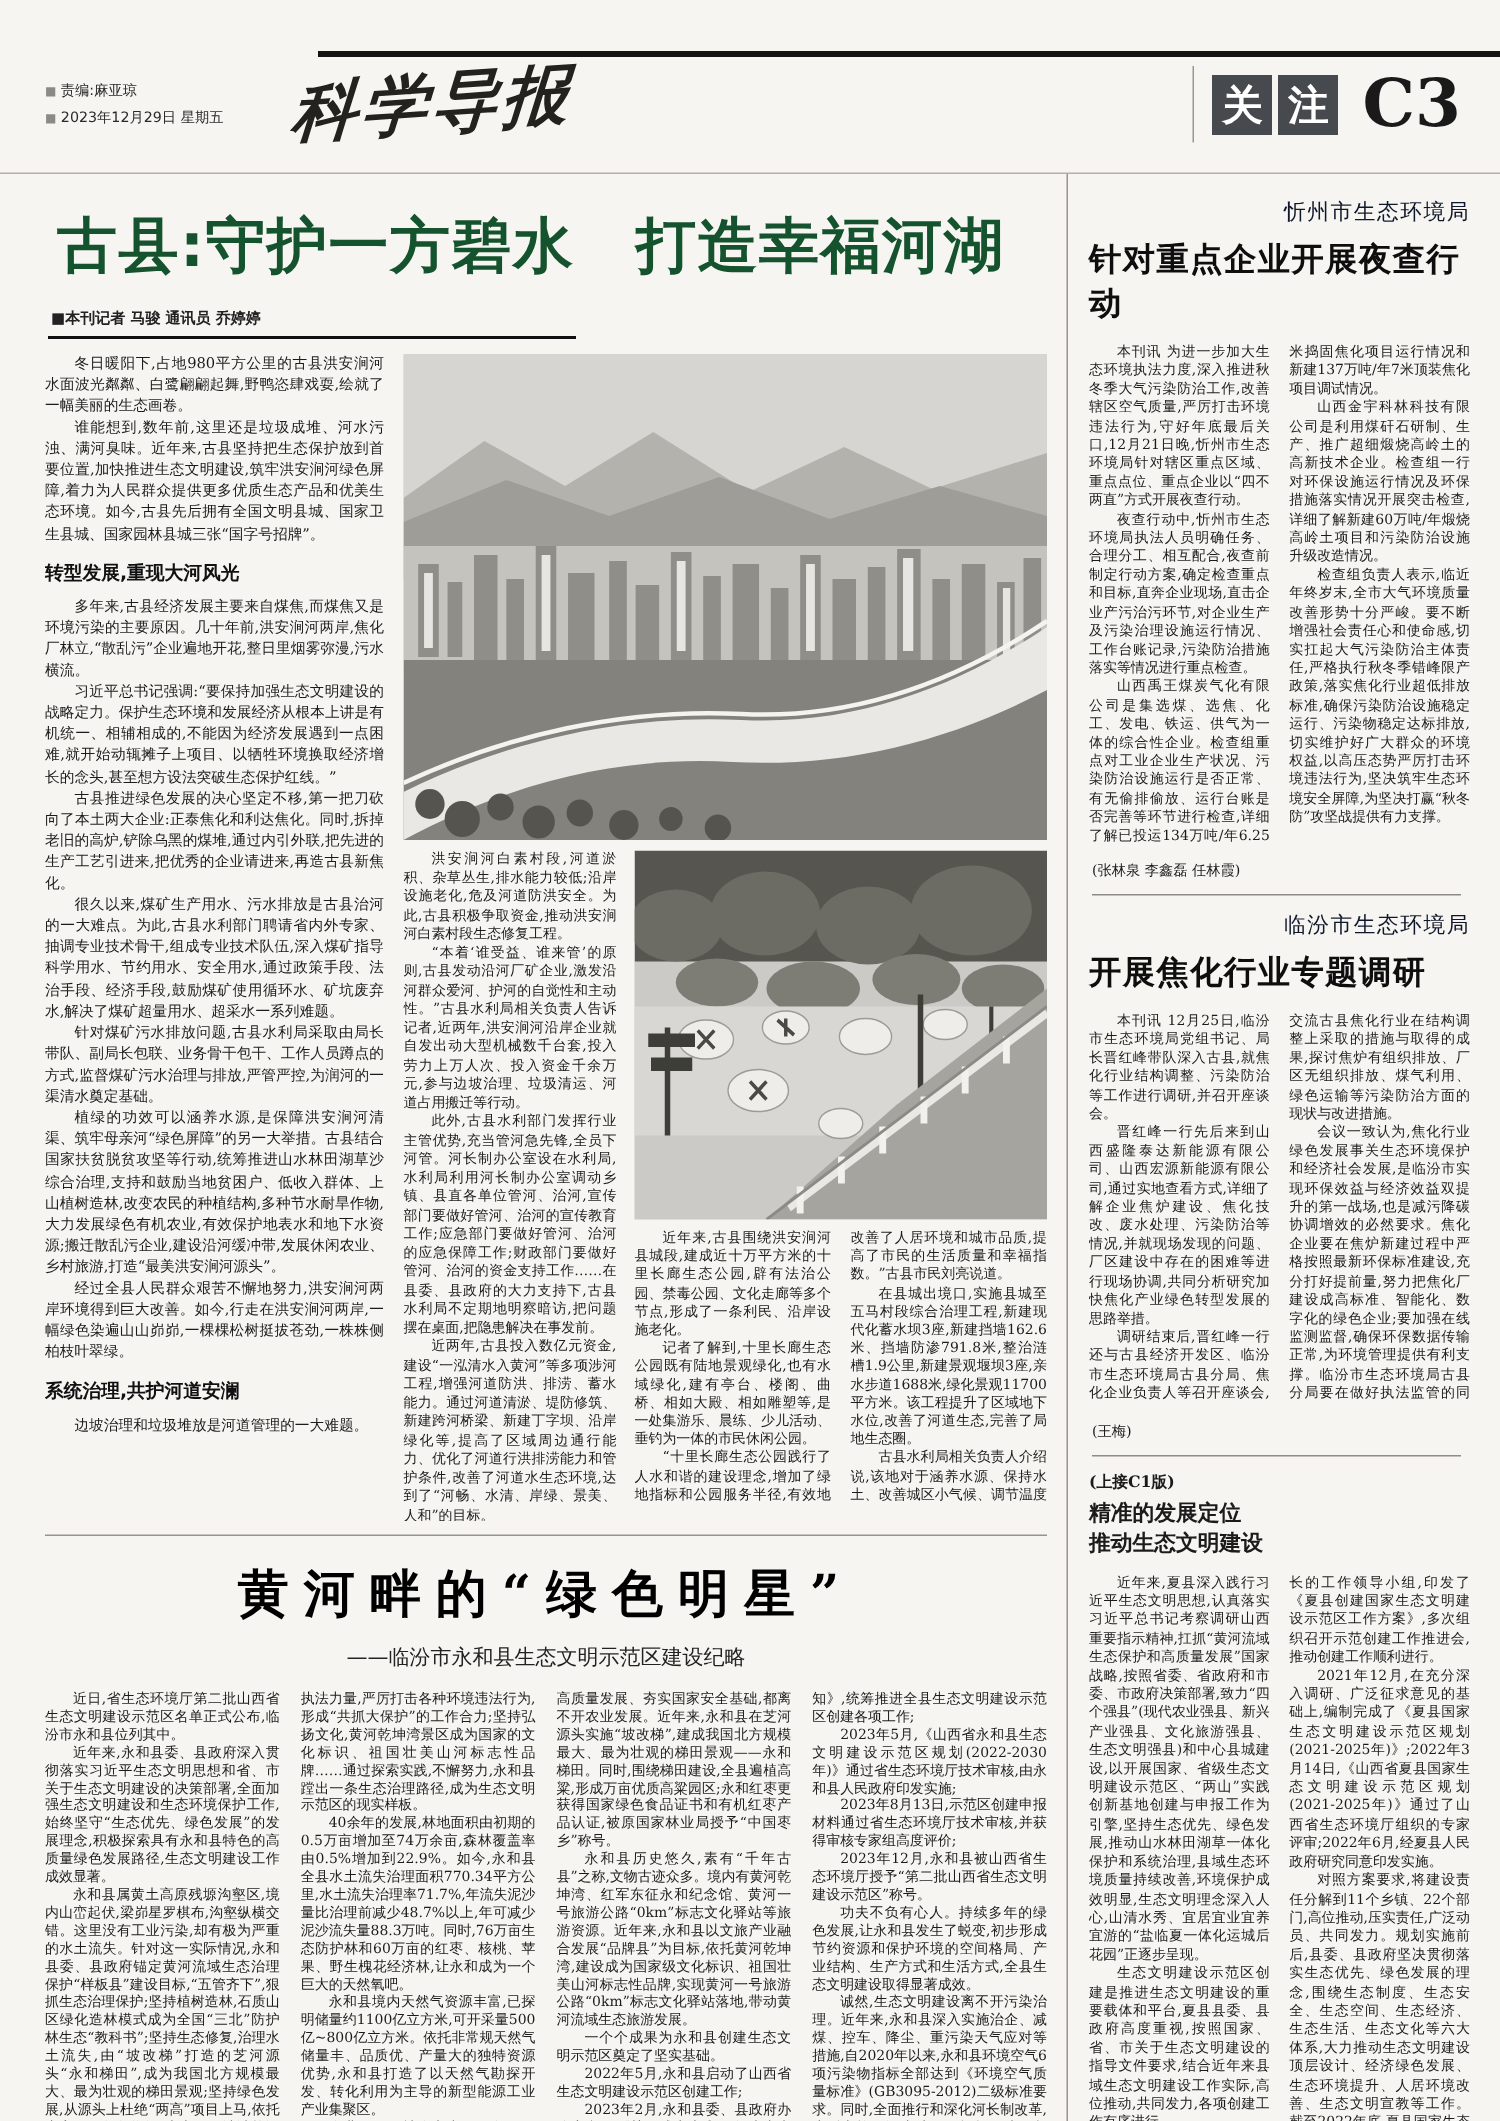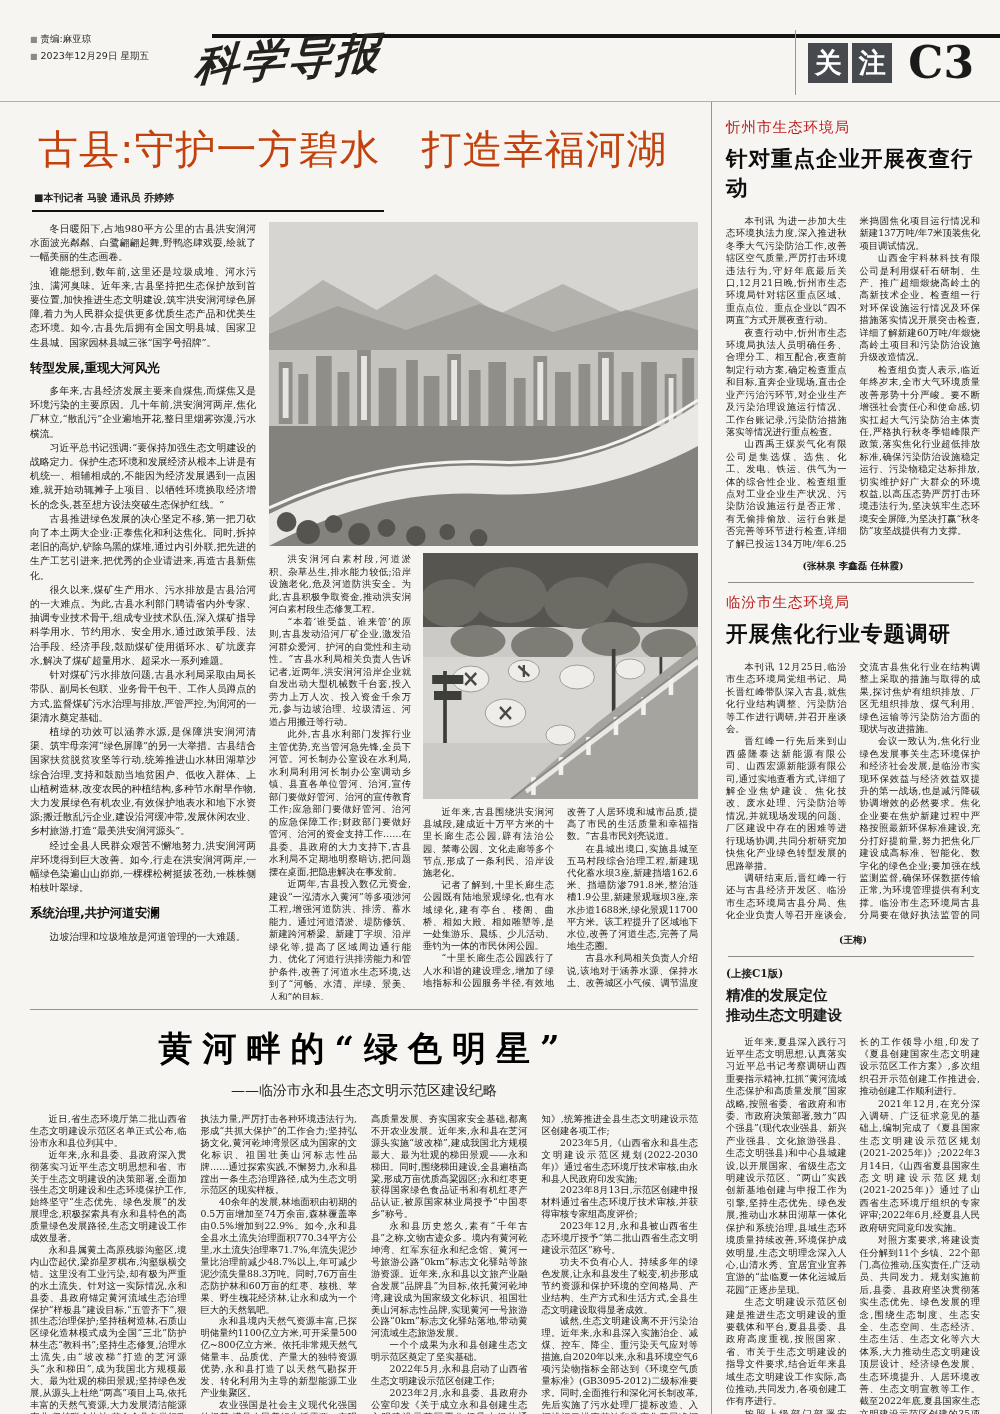--- a/index.html
+++ b/index.html
@@ -2,36 +2,36 @@
 <html><head>
 <meta charset="utf-8">
 <style>
   * { box-sizing: border-box; margin: 0; padding: 0; }
   html,body { background:#e8e6e1; }
   body { font-family:"DejaVu Serif", serif; color:#1b1b1b; }
   .page { position:relative; width:1000px; height:1414px; margin:0 auto; background:#f6f5f1; overflow:hidden; }
 
   
   .topbar-line { position:absolute; top:34px; left:212px; right:0; height:4px; background:#141414; }
-  .header { position:relative; display:flex; height:102px; padding:30px 26px 6px 30px; border-bottom:1px solid #b3b0a9; }
+  .header { position:relative; display:flex; align-items:center; height:116px; padding:30px 26px 6px 30px; border-bottom:1px solid #b3b0a9; }
   .ed-block { width:158px; font-family:"DejaVu Sans",sans-serif; font-size:9.5px; color:#2a2a2a; line-height:1.8; }
   .ed-block .sq { color:#8a8a86; font-size:8px; margin-right:3px; }
   .masthead { font-family:"DejaVu Serif",serif; font-style:italic; font-weight:bold; font-size:44px; letter-spacing:3px; color:#23221f; transform:rotate(-4deg) skewX(-8deg); margin-left:6px; }
   .spacer { flex:1; }
   .badge-group { display:flex; align-items:center; border-left:1px solid #9a978f; padding-left:12px; }
   .badge-sq { width:40px; height:40px; background:#46494d; color:#fff; font-family:"DejaVu Sans",sans-serif; font-weight:bold; font-size:27px; display:flex; align-items:center; justify-content:center; margin-right:4px; }
   .pageno { font-family:"DejaVu Serif",serif; font-weight:bold; font-size:44px; margin-left:12px; color:#1a1a1a; }
 
   
   .content { display:flex; padding:0 16px 0 30px; }
   .main { width:668px; }
   .sidebar { flex:1; border-left:1px solid #97948d; margin-left:13px; padding:10px 4px 0 14px; }
 
   
-  .headline { font-family:"DejaVu Sans",sans-serif; font-weight:normal; font-size:40px; letter-spacing:1px; color:#c2410c; margin:20px 0 14px 8px; white-space:nowrap; }
+  .headline { font-family:"DejaVu Sans",sans-serif; font-weight:bold; font-size:40px; letter-spacing:1px; color:#14532d; margin:20px 0 14px 8px; white-space:nowrap; }
   .byline { font-family:"DejaVu Sans",sans-serif; font-weight:bold; font-size:10px; color:#222; width:352px; border-bottom:2px solid #111; padding:0 0 5px 2px; margin:0 0 10px 2px; }
   .article-grid { display:grid; grid-template-columns:226px 1fr; column-gap:13px; height:778px; overflow:hidden; }
   .col { text-align:justify; }
   .colA { font-size:9.8px; line-height:14.2px; overflow:hidden; }
   .para { text-indent:2em; margin:0; }
   .inhead { font-family:"DejaVu Sans",sans-serif; font-weight:bold; font-size:12.5px; text-indent:0; margin:11px 0 9px; color:#111; }
   .photo { background:#cfcfcb; overflow:hidden; }
   .photo svg { display:block; width:100%; height:100%; }
   .photo1 { height:324px; margin-bottom:7px; }
   .mid-grid { display:grid; grid-template-columns:142px 1fr; column-gap:12px; height:447px; }
@@ -41,27 +41,27 @@
   .flow2 { columns:2; column-gap:13px; font-size:9.3px; line-height:12.2px; height:190px; overflow:hidden; }
 
   
   .bottom-article { border-top:1px solid #97948d; margin-top:9px; padding-top:16px; }
   .ba-title { font-family:"DejaVu Serif",serif; font-weight:bold; font-size:34px; letter-spacing:10px; text-align:center; color:#000000; }
   .ba-sub { text-align:center; font-family:"DejaVu Sans",sans-serif; font-size:14px; color:#222; margin:10px 0 13px; }
   .ba-wrap { position:relative; }
   .ba-body { columns:4; column-gap:14px; font-size:9.3px; line-height:11.9px; height:320px; overflow:hidden; }
 
   
-  .kicker { font-family:"DejaVu Sans",sans-serif; font-size:14.5px; color:#b91c1c; margin:6px 0 7px; letter-spacing:1px; }
+  .kicker { font-family:"DejaVu Sans",sans-serif; font-size:14.5px; color:#0f172a; margin:6px 0 7px; letter-spacing:1px;text-align:right; }
   .sb-head { font-family:"DejaVu Sans",sans-serif; font-weight:bold; font-size:21.5px; letter-spacing:1px; color:#0e0e0e; margin:0 0 13px; }
   .sb-body { columns:2; column-gap:13px; font-size:9.3px; line-height:12.4px; text-align:justify; overflow:hidden; }
   .sb1 { height:340px; }
   .sb2 { height:268px; }
   .sb3 { height:434px; }
-  .sb-sign { text-align:center; font-weight:bold; font-size:9.5px; margin:5px 2px 7px; }
+  .sb-sign { text-align:left; font-weight:normal; font-size:9.5px; margin:5px 2px 7px; }
   .sb-rule { border:none; border-top:1px solid #8f8c85; margin:9px 6px 10px 2px; }
   .cont-note { font-size:10.5px; font-weight:bold; margin-bottom:4px; }
   .sec3-head { font-family:"DejaVu Sans",sans-serif; font-weight:bold; font-size:14.5px; line-height:1.4; margin:0 0 10px; }
 </style>
 </head>
 <body>
 
 <div class="page">
 
   <div class="topbar-line"></div>

